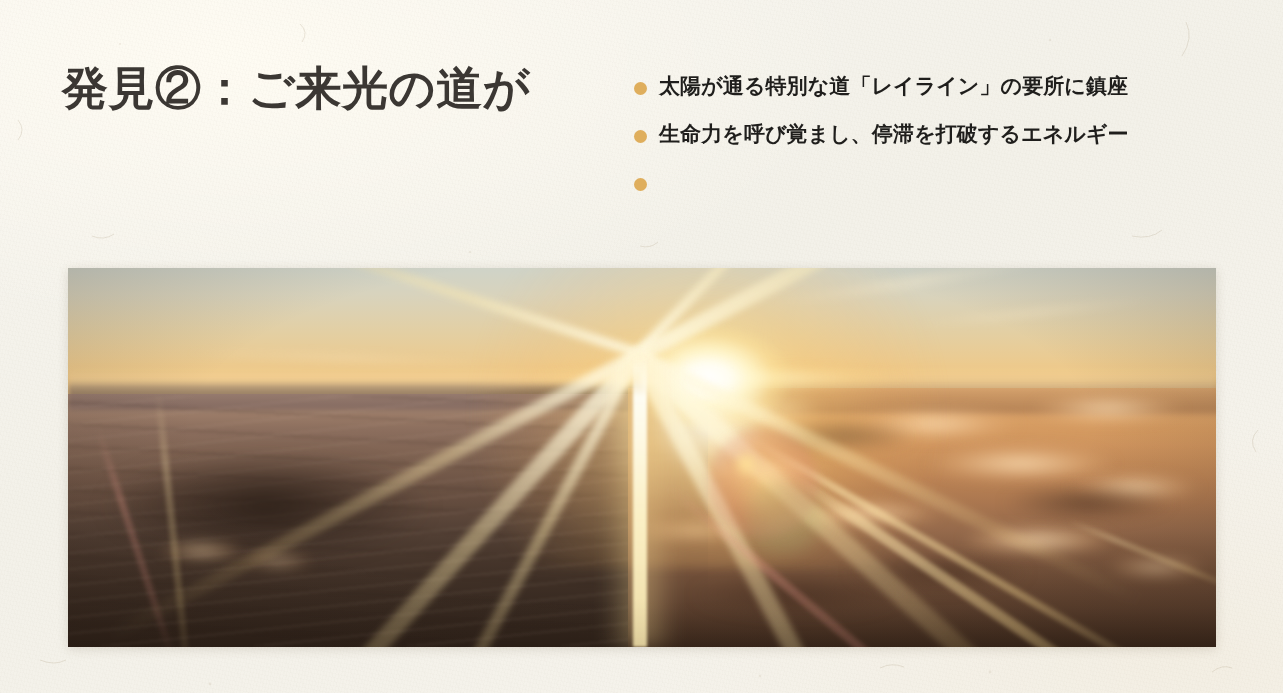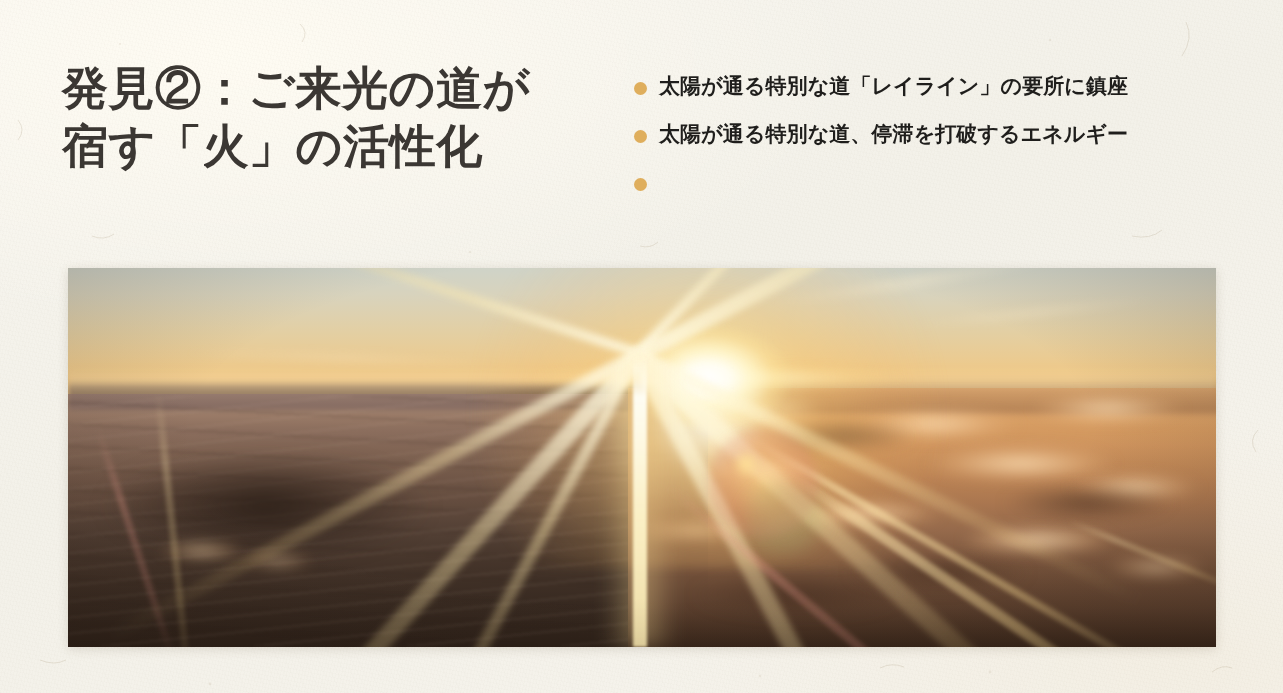--- a/index.html
+++ b/index.html
@@ -333,33 +333,32 @@
       <circle cx="760" cy="676" r="1.2"></circle>
       <circle cx="120" cy="44" r="1.1"></circle>
       <circle cx="990" cy="672" r="1.4"></circle>
     </g>
   </svg>
 
   <div class="header">
 
     <div class="title-block">
       <div class="title-line">発見②：ご来光の道が</div>
-      <div class="title-line">宿す「火」の活性化</div>
     </div>
 
     <div class="bullets">
 
       <div class="bullet-row">
         <span class="bullet-dot"></span>
         <span class="bullet-text">太陽が通る特別な道「レイライン」の要所に鎮座</span>
       </div>
 
       <div class="bullet-row">
         <span class="bullet-dot"></span>
-        <span class="bullet-text">太陽が通る特別な道、停滞を打破するエネルギー</span>
+        <span class="bullet-text">生命力を呼び覚まし、停滞を打破するエネルギー</span>
       </div>
 
       <div class="bullet-row">
         <span class="bullet-dot"></span>
       </div>
 
     </div>
   </div>
 
   <div class="photo-frame">

